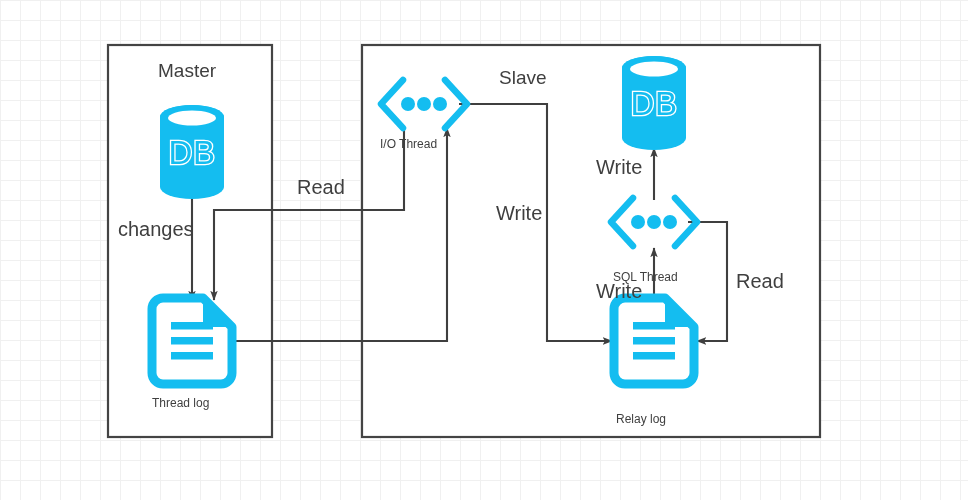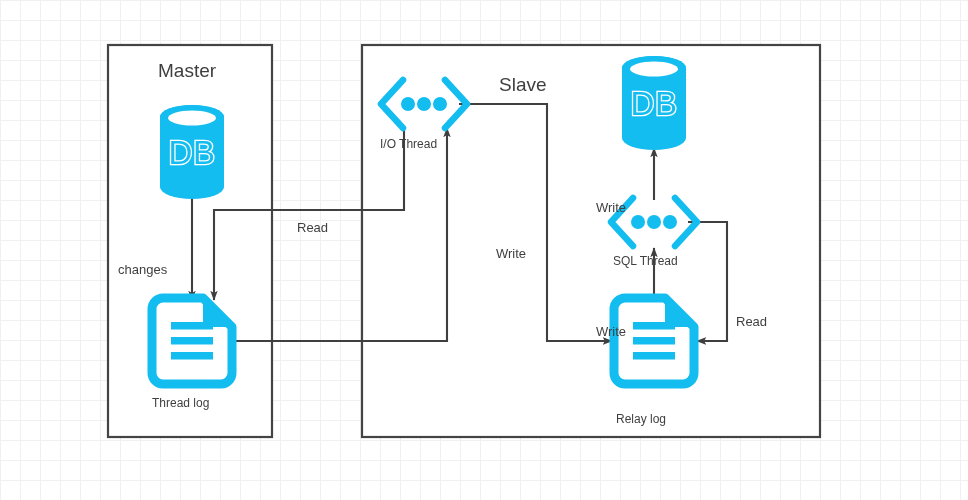--- a/index.html
+++ b/index.html
@@ -32,21 +32,21 @@
   }
   .lbl {
     position: absolute;
     color: #3f3f3f;
     font-family: "Liberation Sans", "DejaVu Sans", sans-serif;
     white-space: nowrap;
     -webkit-font-smoothing: antialiased;
   }
   .lbl-container { font-size: 19px; }
   .lbl-node { font-size: 12px; }
-  .lbl-edge { font-size: 13px; margin-top: 44px; }
+  .lbl-edge { font-size: 20px; }
 </style>
 </head>
 <body>
 
 <div id="canvas">
 
   <svg id="diagram-svg" viewBox="0 0 968 500" xmlns="http://www.w3.org/2000/svg">
     <defs>
       <marker id="arrow" markerWidth="11" markerHeight="11" refX="9.2" refY="4" orient="auto" markerUnits="userSpaceOnUse">
         <path d="M0,0.3 L10,4 L0,7.7 L2.1,4 Z" fill="#3f3f3f"></path>
@@ -114,29 +114,29 @@
       <path d="M-21,-24 L-43,0 L-21,24" fill="none" stroke="#14bdf0" stroke-width="6.5" stroke-linecap="round" stroke-linejoin="round"></path>
       <path d="M21,-24 L43,0 L21,24" fill="none" stroke="#14bdf0" stroke-width="6.5" stroke-linecap="round" stroke-linejoin="round"></path>
       <circle cx="-16" cy="0" r="7" fill="#14bdf0"></circle>
       <circle cx="0" cy="0" r="7" fill="#14bdf0"></circle>
       <circle cx="16" cy="0" r="7" fill="#14bdf0"></circle>
     </g>
   </svg>
 
   <div class="lbl lbl-container" style="left:158px; top:60px;">Master</div>
 
-  <div class="lbl lbl-container" style="left:499px; top:74px;">Slave</div>
+  <div class="lbl lbl-container" style="left:499px; top:67px;">Slave</div>
 
   <div class="lbl lbl-node" style="left:152px; top:396px;">Thread log</div>
 
   <div class="lbl lbl-node" style="left:616px; top:412px;">Relay log</div>
 
   <div class="lbl lbl-node" style="left:380px; top:137px;">I/O Thread</div>
 
-  <div class="lbl lbl-node" style="left:613px; top:254px;">SQL Thread</div>
+  <div class="lbl lbl-node" style="left:613px; top:270px;">SQL Thread</div>
 
   <div class="lbl lbl-edge" style="left:118px; top:218px;">changes</div>
 
   <div class="lbl lbl-edge" style="left:297px; top:176px;">Read</div>
 
   <div class="lbl lbl-edge" style="left:496px; top:202px;">Write</div>
 
   <div class="lbl lbl-edge" style="left:596px; top:280px;">Write</div>
 
   <div class="lbl lbl-edge" style="left:736px; top:270px;">Read</div>

